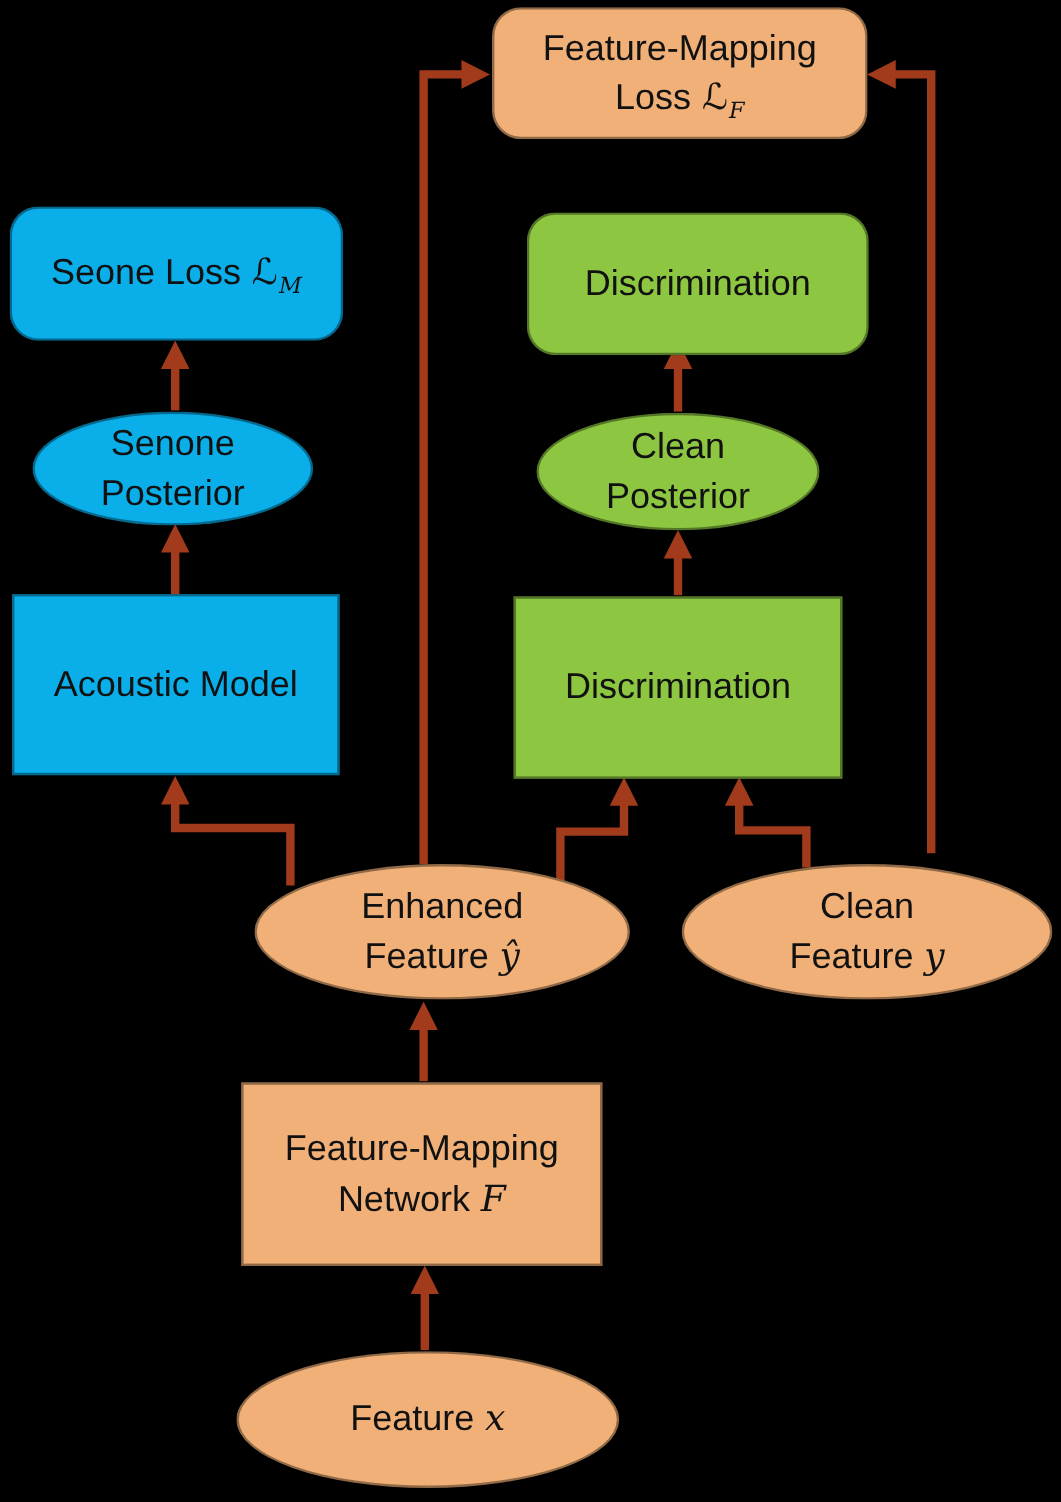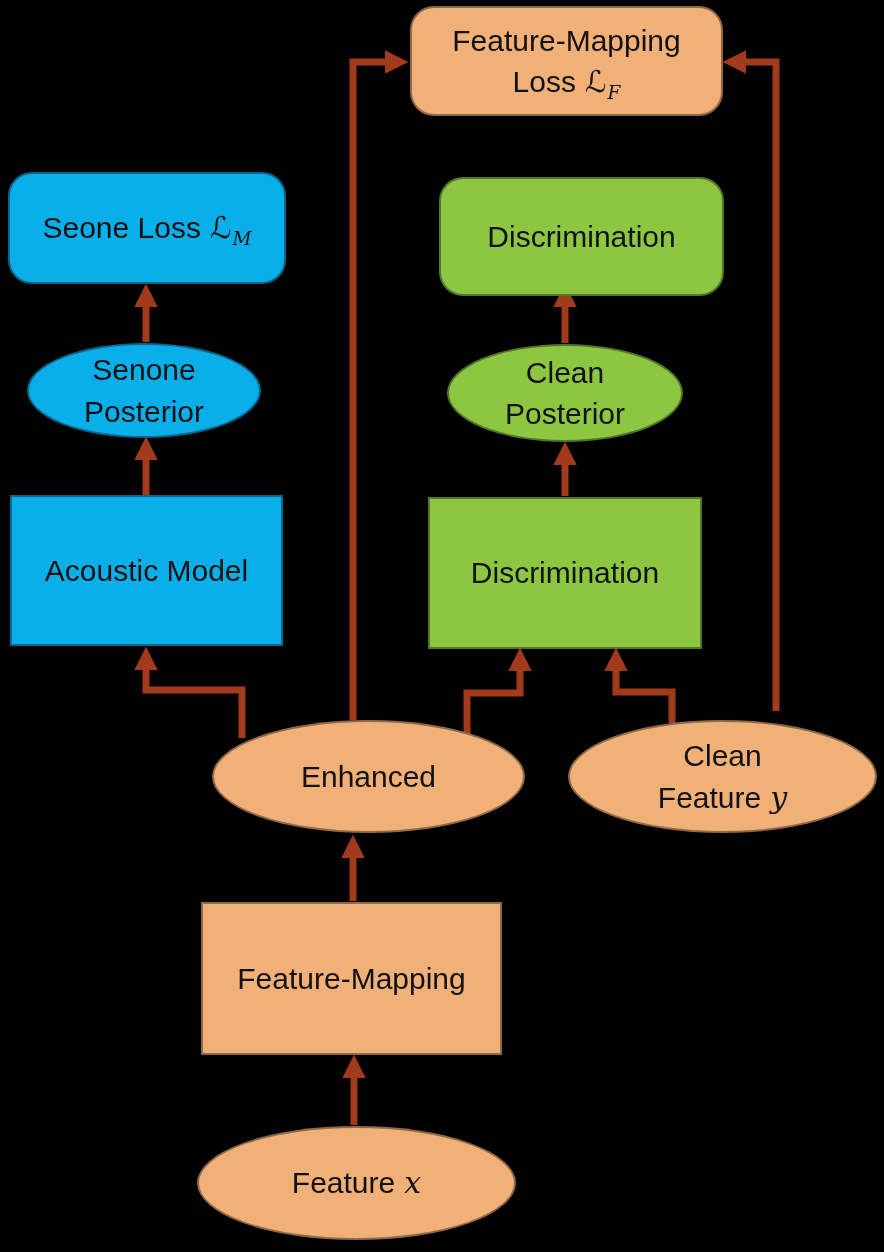--- a/index.html
+++ b/index.html
@@ -108,33 +108,35 @@
 
   <div class="node rect green" style="left:428px;top:497px;width:274px;height:152px">
     <div>
       <div><span>Discrimination</span></div>
     </div>
   </div>
 
   <div class="node ellipse orange" style="left:212px;top:720px;width:313px;height:113px">
     <div>
       <div><span>Enhanced</span></div>
+      <div><span>Feature</span><i class="mvar">ŷ</i></div>
     </div>
   </div>
 
   <div class="node ellipse orange" style="left:568px;top:720px;width:309px;height:113px">
     <div>
       <div><span>Clean</span></div>
       <div><span>Feature</span><i class="mvar">y</i></div>
     </div>
   </div>
 
   <div class="node rect orange" style="left:201px;top:902px;width:301px;height:153px">
     <div>
       <div><span>Feature-Mapping</span></div>
+      <div><span>Network</span><i class="mvar">F</i></div>
     </div>
   </div>
 
   <div class="node ellipse orange" style="left:197px;top:1126px;width:319px;height:114px">
     <div>
       <div><span>Feature</span><i class="mvar">x</i></div>
     </div>
   </div>
 
 </div>

